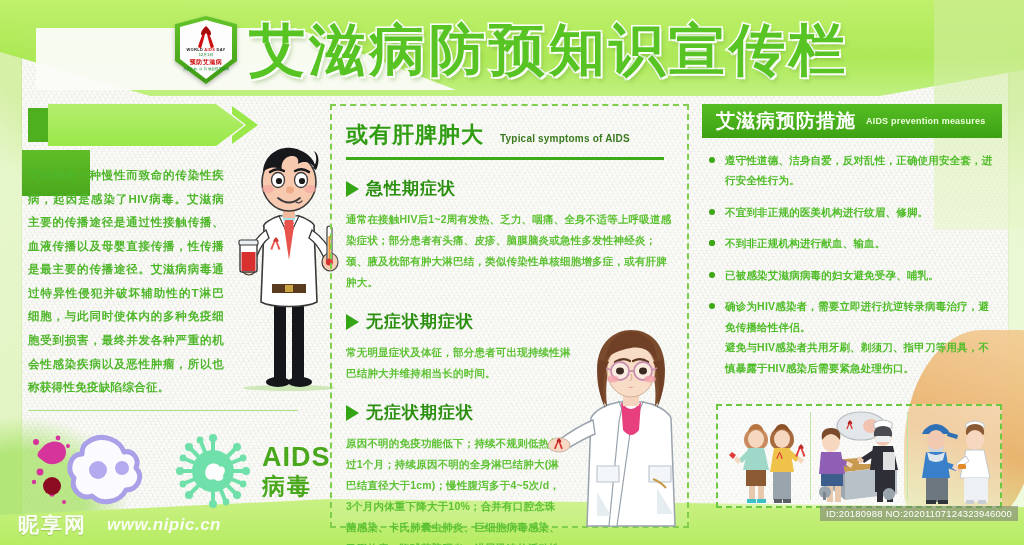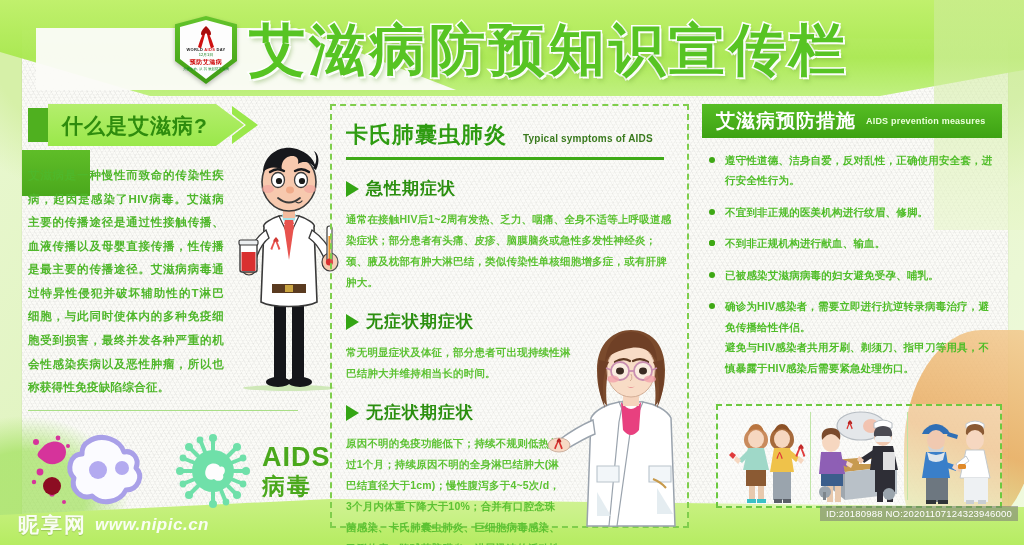--- a/index.html
+++ b/index.html
@@ -147,21 +147,21 @@
   .bullets li .dot{position:absolute;left:1px;top:7px;width:6px;height:6px;border-radius:50%;
     background:#3ea814;}
   .bullets li .extra{display:block;}
 
   .photo-box{position:absolute;left:14px;bottom:16px;width:286px;height:104px;
     border:2px dashed #6dc93f;box-sizing:border-box;display:flex;background:rgba(255,255,255,.35);}
   .photo-cell{flex:1;position:relative;}
   .photo-sep{width:1px;background:#bfe5a7;margin:6px 0;}
 
   
-  .watermark{position:absolute;left:18px;bottom:6px;display:flex;align-items:center;gap:8px;
+  .watermark{position:absolute;left:18px;bottom:6px;display:flex;align-items:center;gap:20px;
     opacity:.92;}
   .wm-cn{font-size:21px;font-weight:bold;color:#ffffff;letter-spacing:2px;
     text-shadow:0 1px 1px rgba(0,0,0,.18);font-family:"DejaVu Sans",sans-serif;}
   .wm-url{font-size:17px;font-style:italic;font-weight:bold;color:#ffffff;letter-spacing:.5px;}
   .idtag{position:absolute;right:6px;bottom:24px;background:rgba(120,120,120,.55);
     color:#fff;font-size:9.5px;padding:2px 6px;letter-spacing:.2px;}
 
   svg{display:block;overflow:visible;}
 </style>
 </head>
@@ -197,21 +197,20 @@
     </div>
     <div class="main-title">艾滋病防预知识宣传栏</div>
   </div>
 
   <div class="col" id="col-left">
 
     <div class="ribbon-head">
       <div class="tail"></div>
       <div class="body"></div>
       <div class="arrow"></div>
-      <div class="txt">什么是艾滋病?</div>
     </div>
 
     <div class="lead-text">艾滋病是一种慢性而致命的传染性疾病，起因是感染了HIV病毒。艾滋病主要的传播途径是通过性接触传播、血液传播以及母婴直接传播，性传播是最主要的传播途径。艾滋病病毒通过特异性侵犯并破坏辅助性的T淋巴细胞，与此同时使体内的多种免疫细胞受到损害，最终并发各种严重的机会性感染疾病以及恶性肿瘤，所以也称获得性免疫缺陷综合征。</div>
 
     <div class="divider"></div>
 
     <div class="virus-row">
       <svg width="140" height="90" viewBox="0 0 140 90">
         <g>
           <path d="M14 22 C22 12 38 14 38 26 C38 38 22 42 14 34 C8 30 8 28 14 22 Z" fill="#d6339b"></path>
@@ -322,21 +321,21 @@
       <ellipse cx="44" cy="47" rx="6" ry="4" fill="#f3a8a0" opacity=".75"></ellipse>
       <ellipse cx="86" cy="47" rx="6" ry="4" fill="#f3a8a0" opacity=".75"></ellipse>
       <path d="M54 56 q11 9 22 0" stroke="#3a3a3a" stroke-width="1.8" fill="none" stroke-linecap="round"></path>
       <path d="M72 60 q4 2 6 -1" stroke="#3a3a3a" stroke-width="1.3" fill="none" stroke-linecap="round"></path>
     </svg>
   </div>
 
   <div class="col" id="col-mid">
     <div class="mid-inner">
       <div class="mid-head">
-        <div class="cn">卡氏肺囊虫肺炎</div>
+        <div class="cn">或有肝脾肿大</div>
         <div class="en">Typical symptoms of AIDS</div>
       </div>
       <div class="mid-rule"></div>
 
       <div class="sub-head">
         <div class="tri"></div>
         <div class="t">急性期症状</div>
       </div>
       <div class="body-text">通常在接触HIV后1~2周有发热、乏力、咽痛、全身不适等上呼吸道感染症状；部分患者有头痛、皮疹、脑膜脑炎或急性多发性神经炎；颈、腋及枕部有肿大淋巴结，类似传染性单核细胞增多症，或有肝脾肿大。</div>
 

